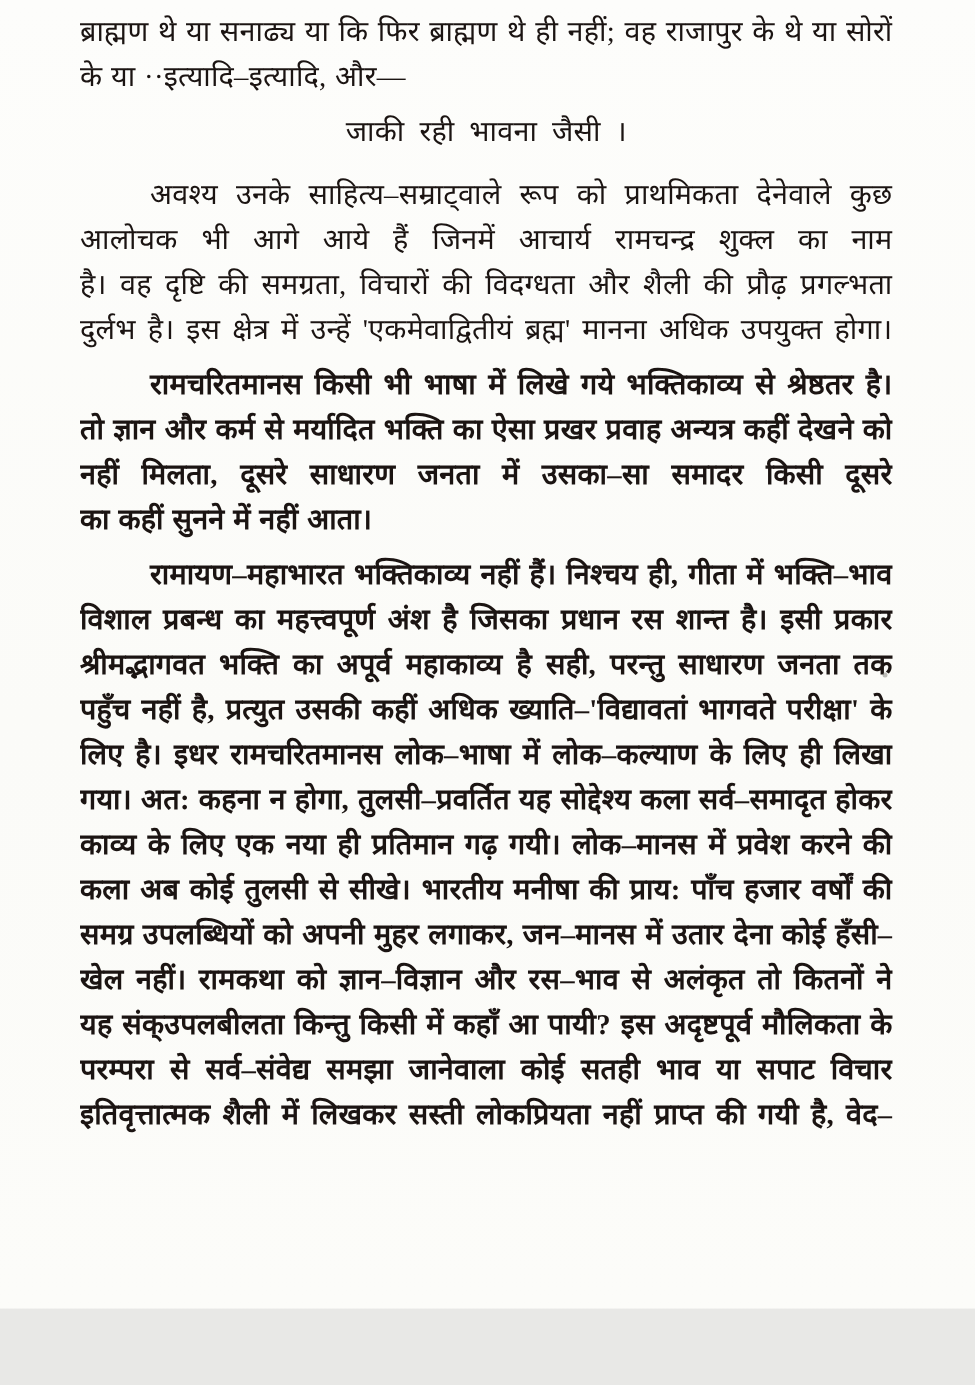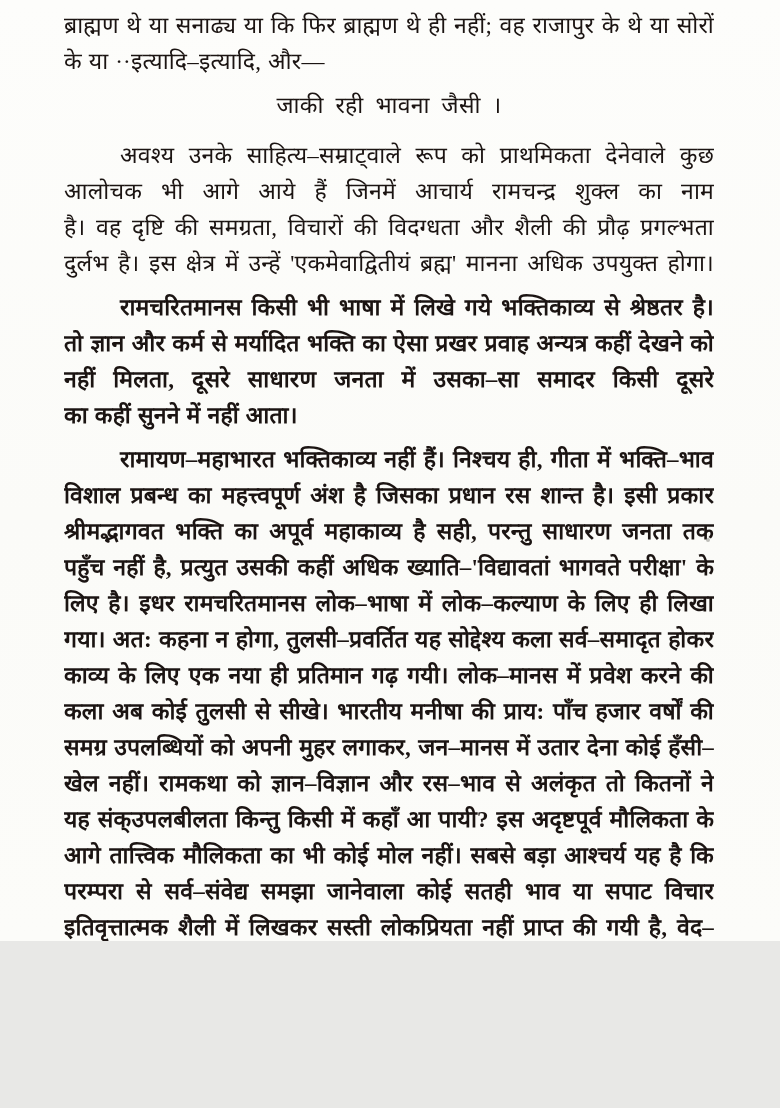--- a/index.html
+++ b/index.html
@@ -5,21 +5,21 @@
 <style>
   html, body {
     margin: 0;
     padding: 0;
     background: #e8e8e6;
   }
   .page {
     position: relative;
     box-sizing: border-box;
     width: 780px;
-    height: 941px;
+    height: 1047px;
     margin: 0 auto;
     background: linear-gradient(180deg, #fdfdfb 0%, #fbfbf8 55%, #fcfcf9 100%);
     color: #1b1412;
     font-family: "Liberation Serif", "DejaVu Serif", serif;
     font-size: 23px;
     line-height: 36px;
     padding: 8px 66px 0 64px;
     overflow: hidden;
   }
   .para { margin: 0; }
@@ -91,20 +91,19 @@
     <div class="line">विशाल प्रबन्ध का महत्त्वपूर्ण अंश है जिसका प्रधान रस शान्त है। इसी प्रकार</div>
     <div class="line">श्रीमद्भागवत भक्ति का अपूर्व महाकाव्य है सही, परन्तु साधारण जनता तक उसकी</div>
     <div class="line">पहुँच नहीं है, प्रत्युत उसकी कहीं अधिक ख्याति–'विद्यावतां भागवते परीक्षा' के</div>
     <div class="line">लिए है। इधर रामचरितमानस लोक–भाषा में लोक–कल्याण के लिए ही लिखा</div>
     <div class="line">गया। अत: कहना न होगा, तुलसी–प्रवर्तित यह सोद्देश्य कला सर्व–समादृत होकर</div>
     <div class="line">काव्य के लिए एक नया ही प्रतिमान गढ़ गयी। लोक–मानस में प्रवेश करने की</div>
     <div class="line">कला अब कोई तुलसी से सीखे। भारतीय मनीषा की प्राय: पाँच हजार वर्षों की</div>
     <div class="line">समग्र उपलब्धियों को अपनी मुहर लगाकर, जन–मानस में उतार देना कोई हँसी–</div>
     <div class="line">खेल नहीं। रामकथा को ज्ञान–विज्ञान और रस–भाव से अलंकृत तो कितनों ने किया,</div>
     <div class="line">यह संक्उपलबीलता किन्तु किसी में कहाँ आ पायी? इस अदृष्टपूर्व मौलिकता के</div>
-    <div class="line">आगे तात्त्विक मौलिकता का भी कोई मोल नहीं। सबसे बड़ा आश्चर्य यह है कि</div>
     <div class="line">परम्परा से सर्व–संवेद्य समझा जानेवाला कोई सतही भाव या सपाट विचार</div>
     <div class="line">इतिवृत्तात्मक शैली में लिखकर सस्ती लोकप्रियता नहीं प्राप्त की गयी है, वेद–</div>
   </div>
 
   <div class="speck"></div>
 
 </div>
 
 </body></html>

